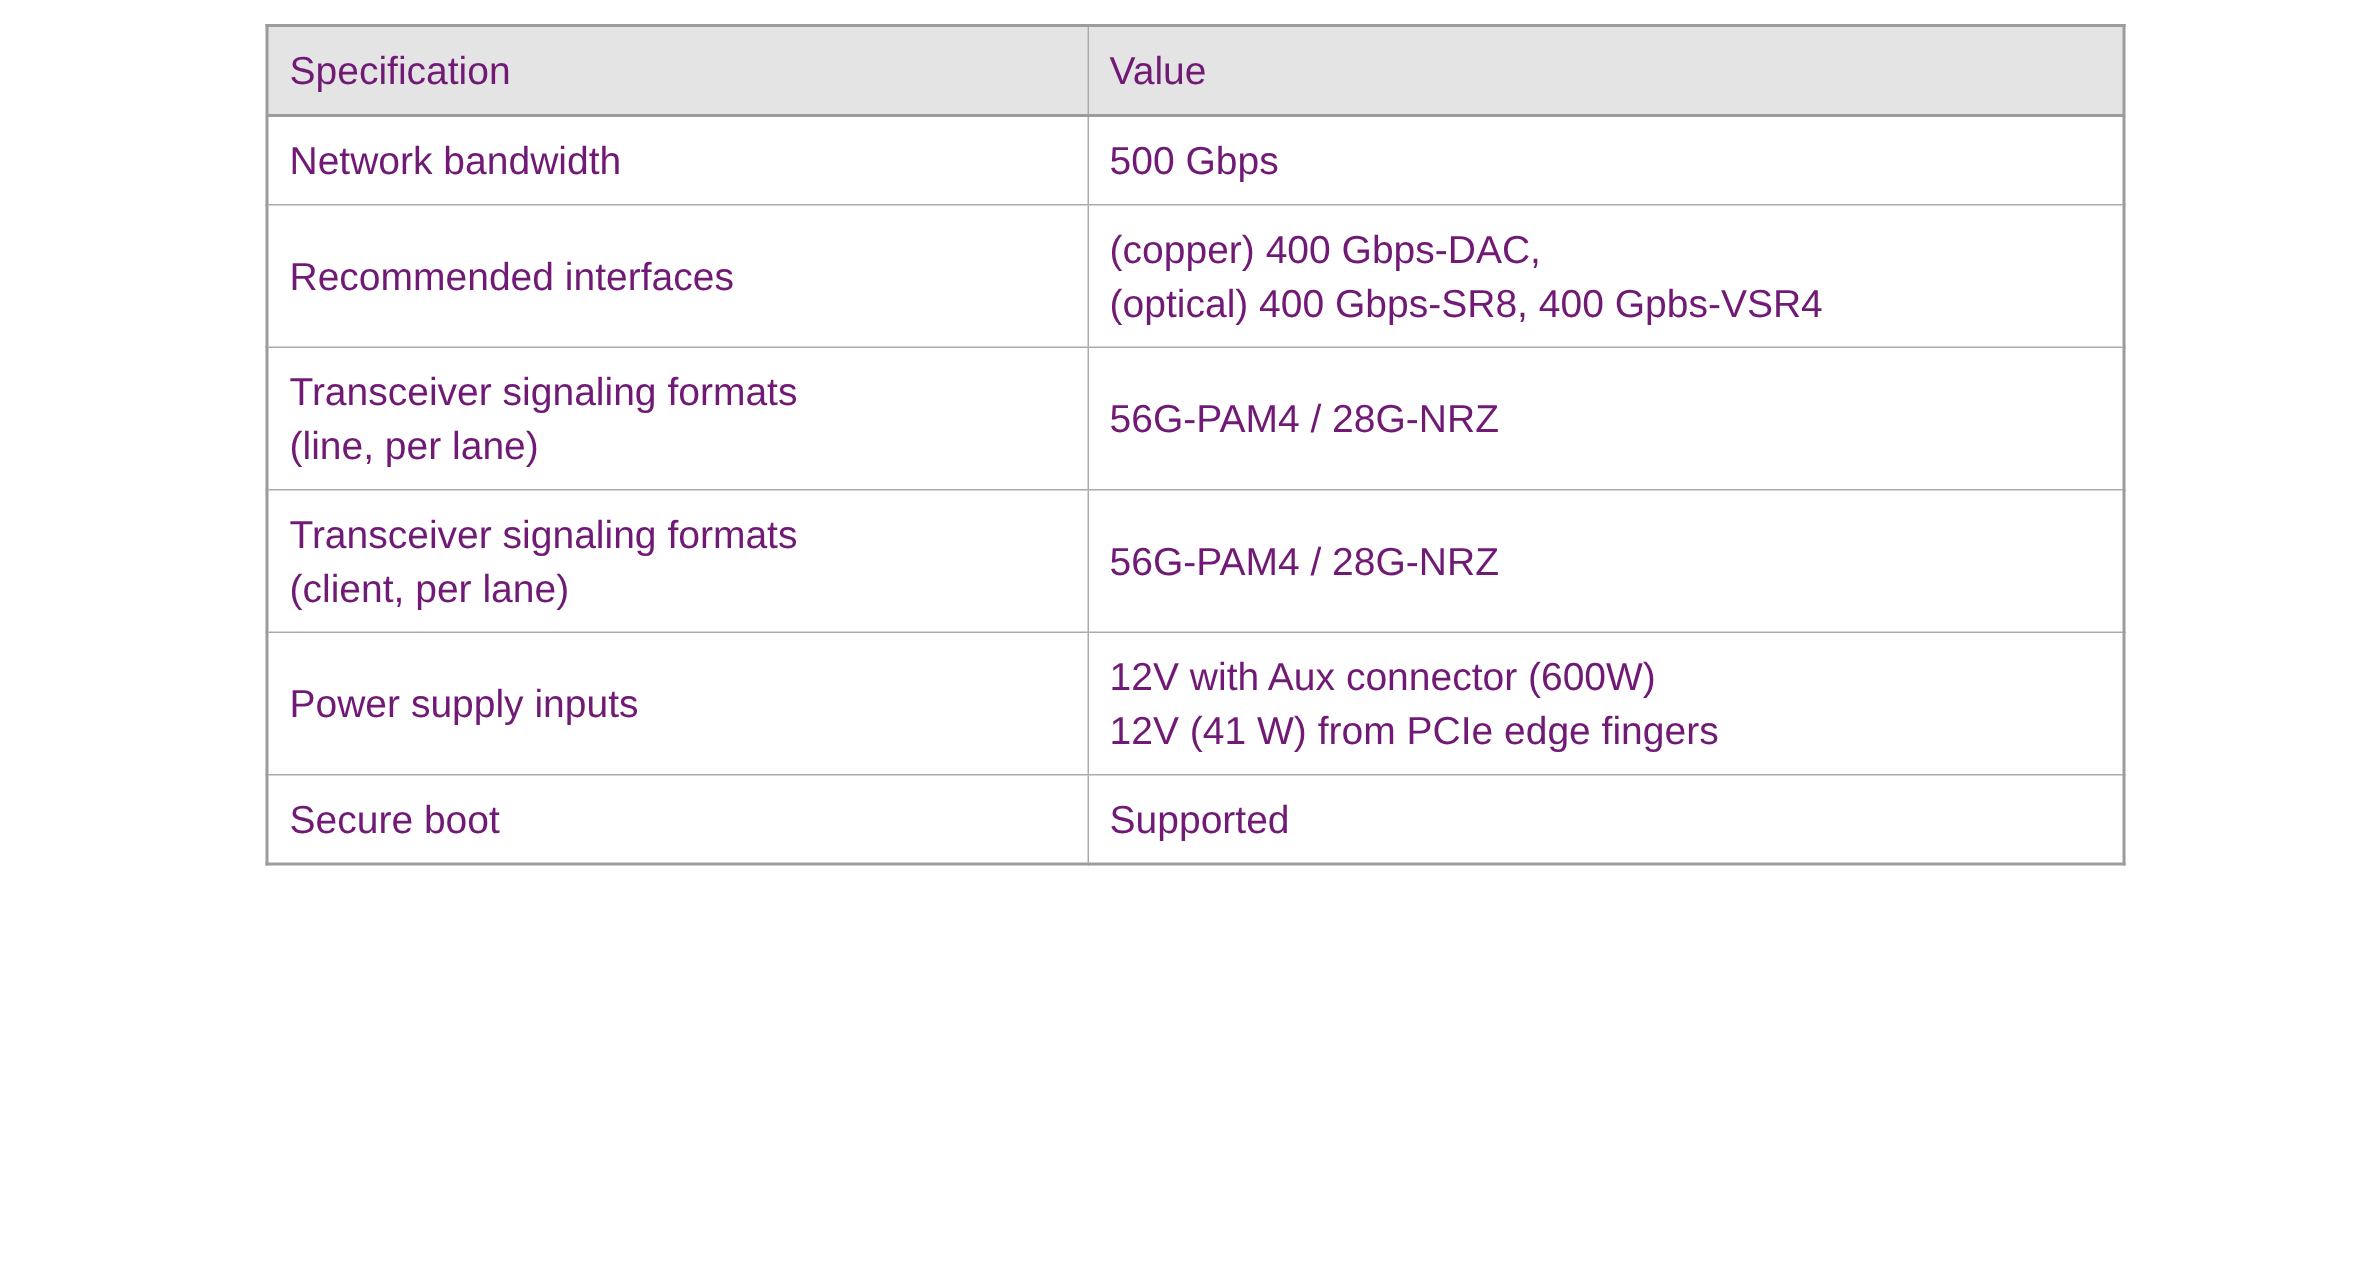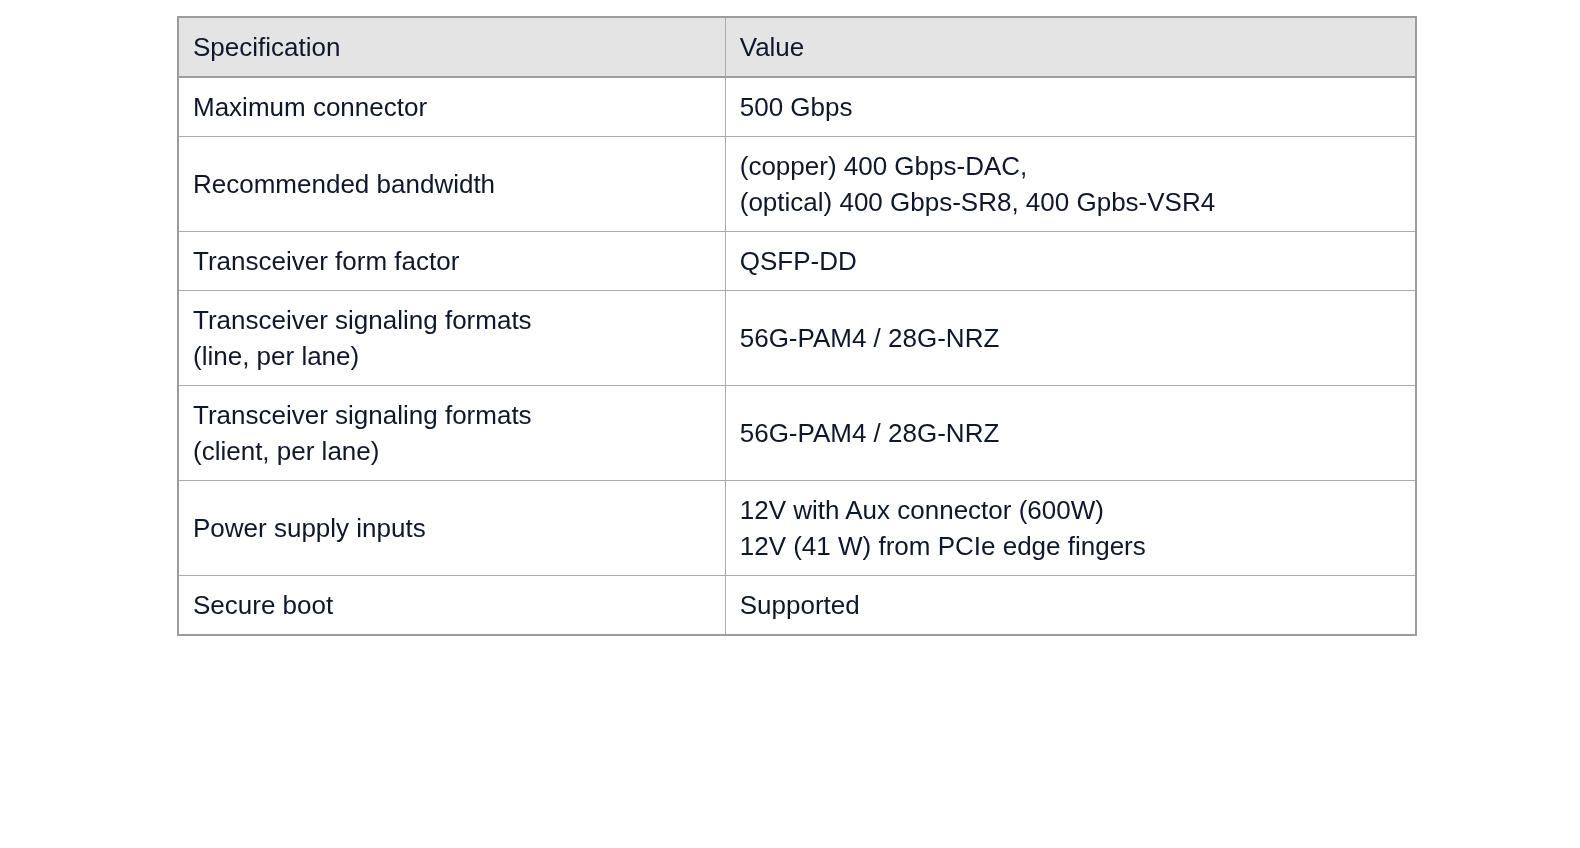--- a/index.html
+++ b/index.html
@@ -13,21 +13,21 @@
   .table-wrap {
     position: absolute;
     left: 177px;
     top: 16px;
     width: 1240px;
   }
   table.spec-table {
     width: 100%;
     border-collapse: collapse;
     border: 2px solid #9c9c9c;
-    color: #0f172a;
+    color: #701a75;
     font-size: 26px;
     line-height: 36px;
   }
   table.spec-table th,
   table.spec-table td {
     border: 1px solid #ababab;
     text-align: left;
     vertical-align: middle;
     padding: 11px 14px;
     font-weight: 400;
@@ -52,31 +52,27 @@
       <col class="c-value">
     </colgroup>
     <thead>
       <tr>
         <th>Specification</th>
         <th>Value</th>
       </tr>
     </thead>
     <tbody>
       <tr>
-        <td>Maximum connector</td>
+        <td>Network bandwidth</td>
         <td>500 Gbps</td>
       </tr>
       <tr>
-        <td>Recommended bandwidth</td>
+        <td>Recommended interfaces</td>
         <td>(copper) 400 Gbps-DAC,
 (optical) 400 Gbps-SR8, 400 Gpbs-VSR4</td>
-      </tr>
-      <tr>
-        <td>Transceiver form factor</td>
-        <td>QSFP-DD</td>
       </tr>
       <tr>
         <td>Transceiver signaling formats
 (line, per lane)</td>
         <td>56G-PAM4 / 28G-NRZ</td>
       </tr>
       <tr>
         <td>Transceiver signaling formats
 (client, per lane)</td>
         <td>56G-PAM4 / 28G-NRZ</td>

